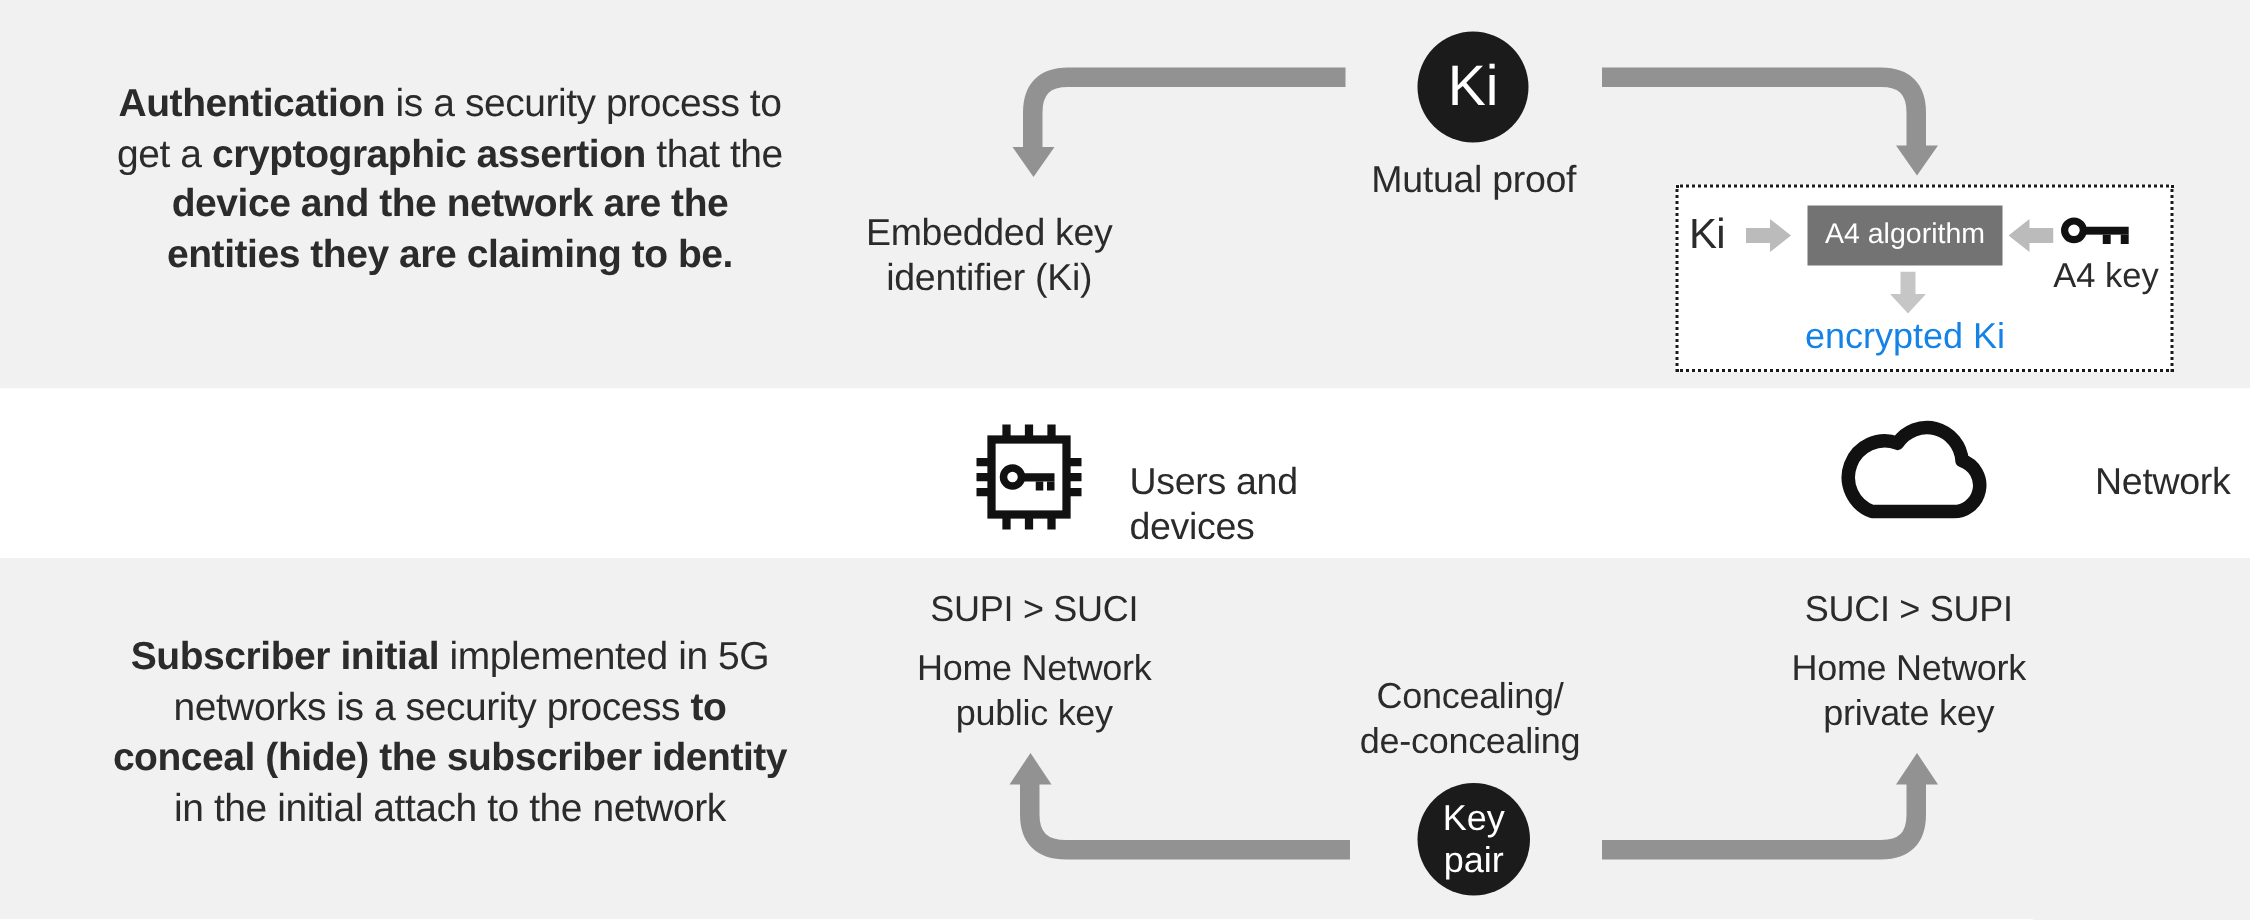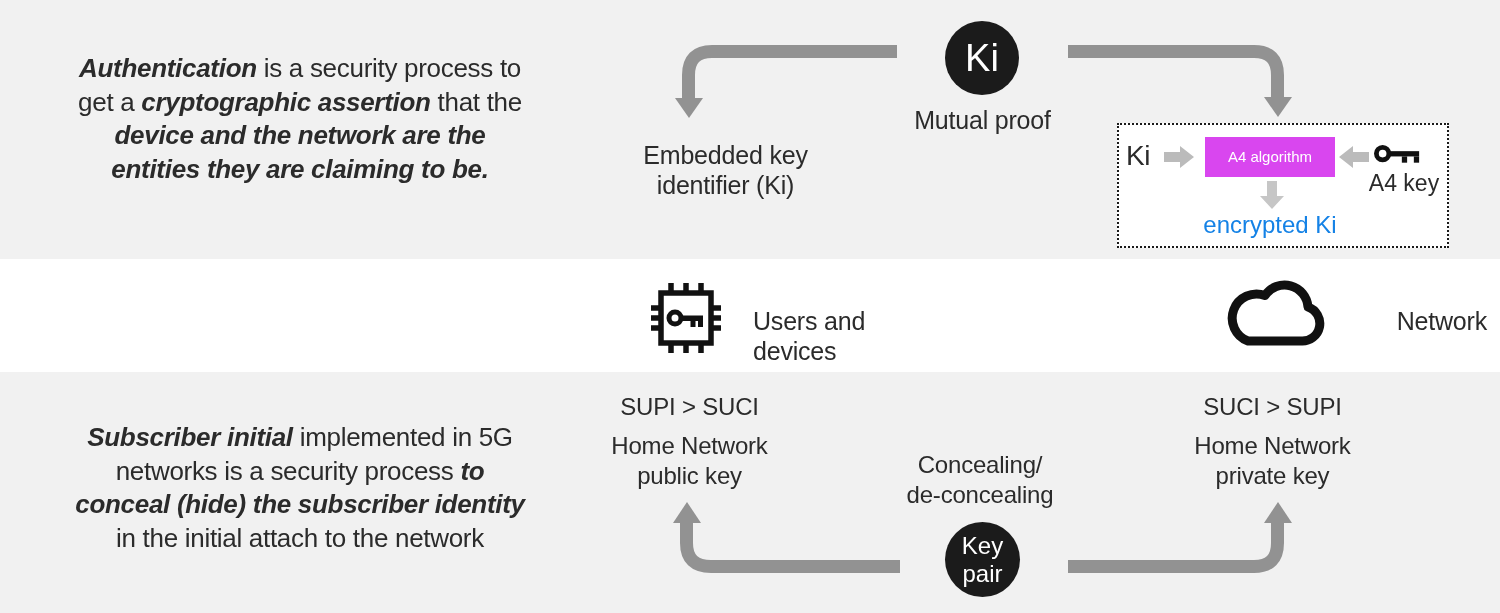--- a/index.html
+++ b/index.html
@@ -11,41 +11,41 @@
   .band{position:absolute;left:0;width:1500px;}
   .band.gray{background:#f1f1f1;}
   .band.white{background:#ffffff;}
   #band-top{top:0;height:259px;}
   #band-mid{top:259px;height:113px;}
   #band-bottom{top:372px;height:241px;}
 
   .abs{position:absolute;}
   .para{position:absolute;text-align:center;font-size:26px;line-height:33.5px;letter-spacing:-0.3px;}
   .para .rich-line{white-space:nowrap;}
-  .b{font-weight:bold;font-style:italic;}
+  .b{font-weight:bold;}
 
   .label{position:absolute;text-align:center;font-size:24px;line-height:30px;letter-spacing:-0.2px;}
   .label.lg{font-size:25px;}
 
   .circle{
     position:absolute;background:#1b1b1b;border-radius:50%;
     color:#ffffff;text-align:center;
   }
   #ki-circle{left:945px;top:21px;width:74px;height:74px;font-size:38px;line-height:74px;}
   #keypair-circle{left:945px;top:522px;width:75px;height:75px;font-size:24px;line-height:28px;padding-top:0;}
   #keypair-circle .stack{padding-top:10px;}
 
   #dotted-box{
     position:absolute;left:1117px;top:123px;width:332px;height:125px;
     background:#ffffff;border:2px dotted #1a1a1a;box-sizing:border-box;
   }
   #a4-input{position:absolute;left:1126px;top:140px;font-size:28px;letter-spacing:-0.5px;}
   #a4-algo{
     position:absolute;left:1205px;top:137px;width:130px;height:40px;
-    background:#d946ef;color:#ffffff;font-size:15px;line-height:40px;text-align:center;
+    background:#737373;color:#ffffff;font-size:19px;line-height:40px;text-align:center;
   }
   #a4-key-label{position:absolute;left:1365px;top:170px;width:78px;text-align:center;font-size:23px;}
   #encrypted-ki{position:absolute;left:1200px;top:211px;width:140px;text-align:center;font-size:24px;color:#1482e6;}
 
   svg{display:block;}
   .overlay{position:absolute;left:0;top:0;pointer-events:none;}
 </style>
 </head>
 <body>
 
@@ -76,21 +76,21 @@
       <div class="rich-line"><span class="b">device and the network are the</span></div>
       <div class="rich-line"><span class="b">entities they are claiming to be.</span></div>
     </div>
 
   <div id="ki-circle" class="circle">
     <span>Ki</span>
   </div>
 
   <div class="label lg" style="left:880px;top:105px;width:205px;">Mutual proof</div>
 
-  <div class="label lg" style="left:633px;top:140px;width:185px;">
+  <div class="label lg" style="left:567px;top:140px;width:185px;">
     <div>Embedded key</div>
     <div>identifier (Ki)</div>
   </div>
 
   <div id="dotted-box"></div>
 
   <div id="a4-input">Ki</div>
 
   <svg class="abs" style="left:1164px;top:145px;" width="30" height="24" viewBox="0 0 30 24">
     <polygon points="0,7 16,7 16,1 30,12 16,23 16,17 0,17" fill="#bbbbbb"></polygon>

